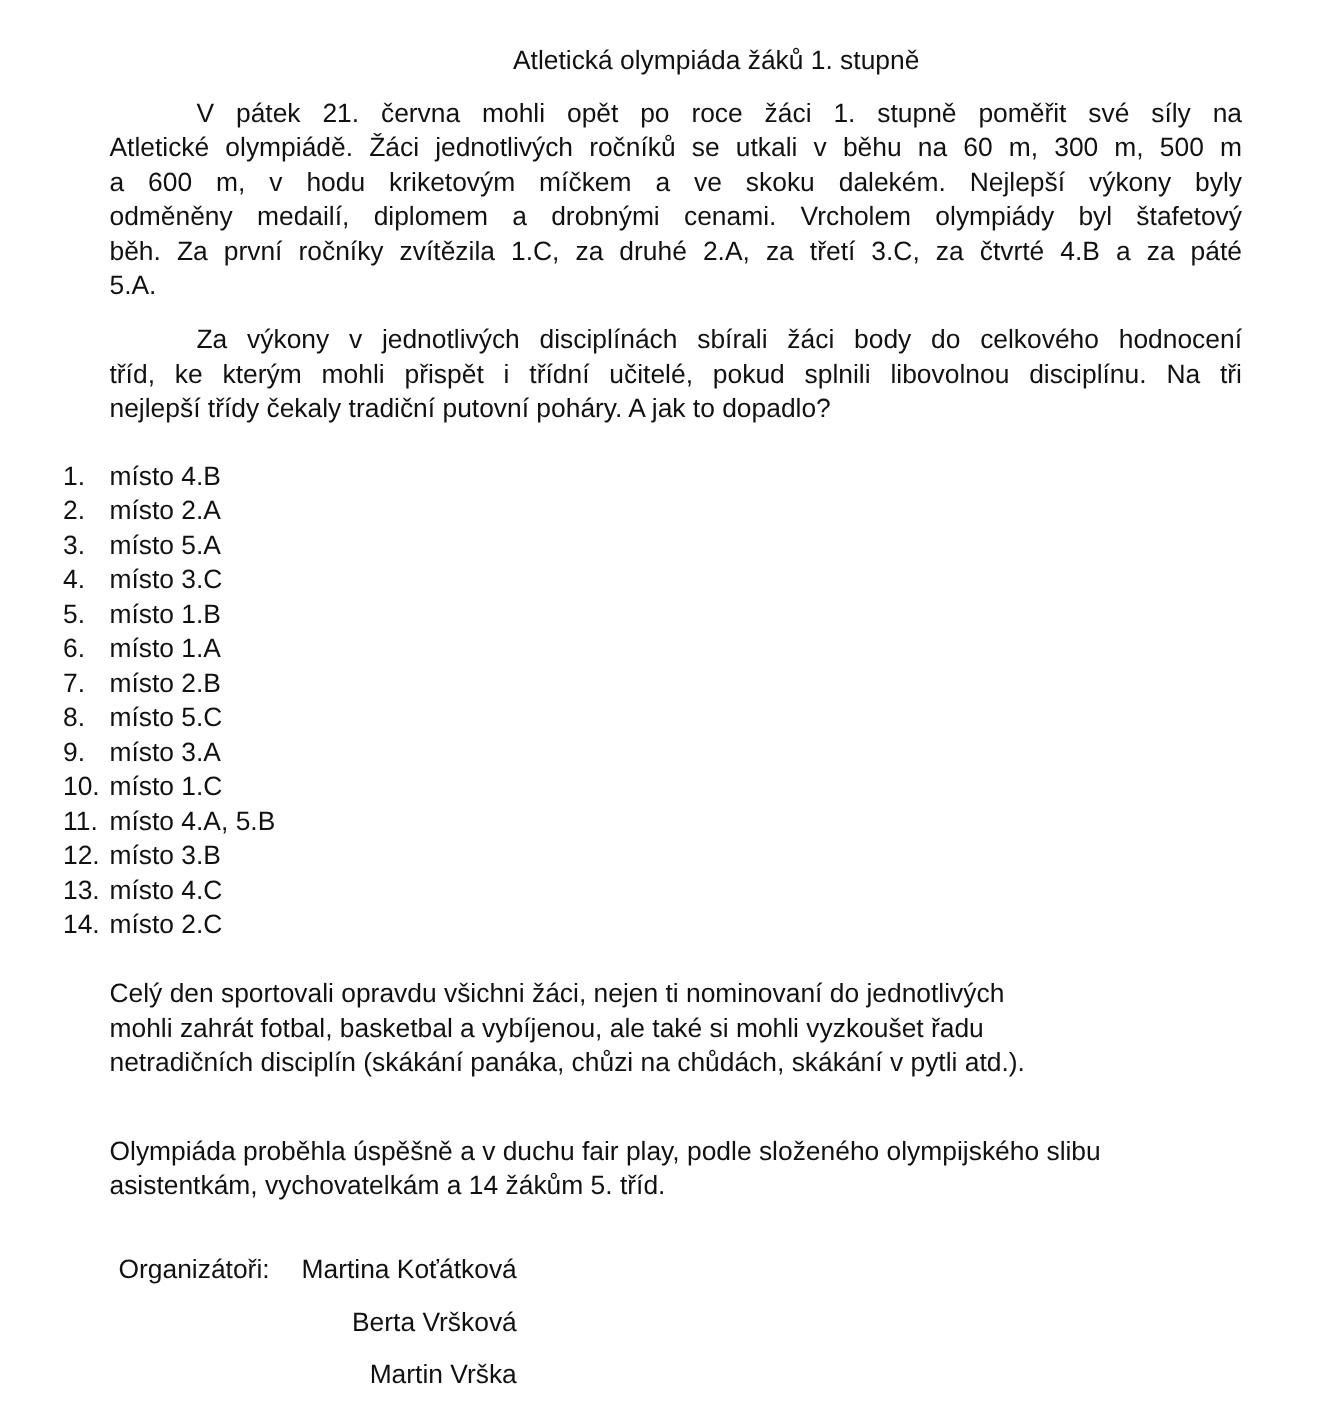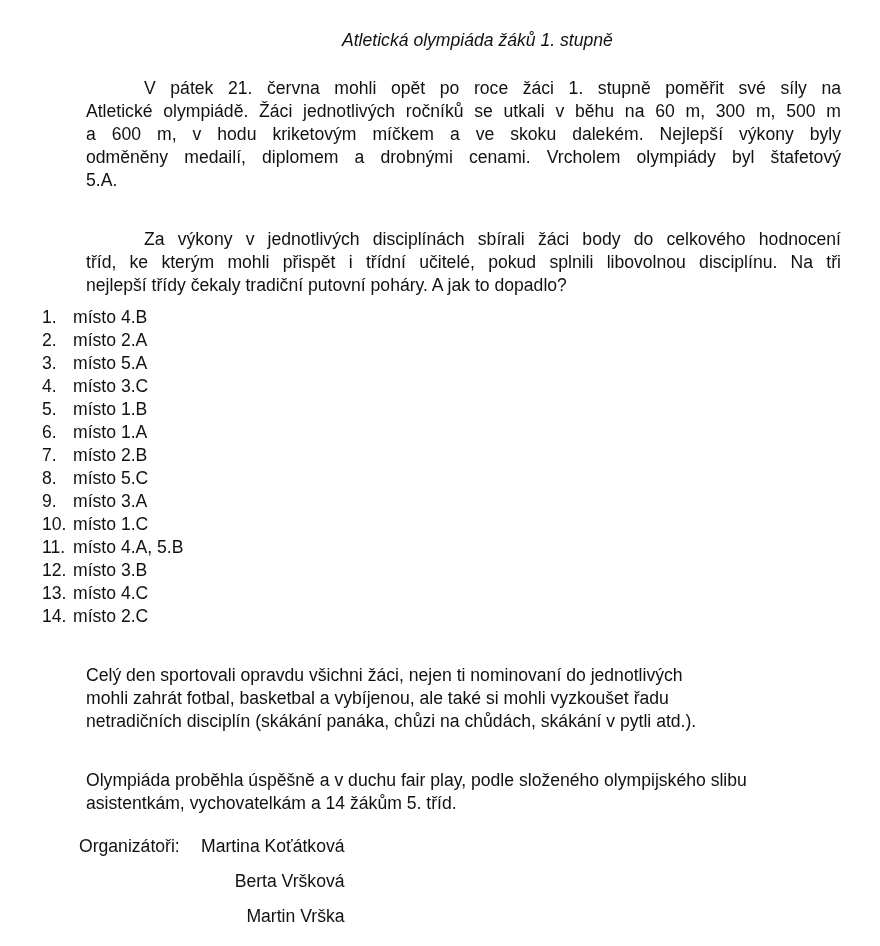--- a/index.html
+++ b/index.html
@@ -18,27 +18,26 @@
       line-height: 23px;
     }
     .title {
       position: absolute;
       top: 29px;
       left: 0;
       width: 880px;
       padding-left: 342px;
       box-sizing: border-box;
       white-space: nowrap;
-      font-style: italic;
     }
     .para {
       position: absolute;
       left: 73px;
       width: 755px;
-      margin: 13px;
+      margin: 0;
       text-align: justify;
     }
     .para .line {
       display: block;
       text-align: justify;
       text-align-last: justify;
       white-space: nowrap;
     }
     .para .line.last {
       text-align-last: left;
@@ -91,20 +90,21 @@
 <body>
 
 <div>
   <div class="title">Atletická olympiáda žáků 1. stupně</div>
 
   <p class="para p1">
     <span class="line indent">V pátek 21. června mohli opět po roce žáci 1. stupně poměřit své síly na</span>
     <span class="line">Atletické olympiádě. Žáci jednotlivých ročníků se utkali v běhu na 60 m, 300 m, 500 m</span>
     <span class="line">a 600 m, v hodu kriketovým míčkem a ve skoku dalekém. Nejlepší výkony byly</span>
     <span class="line">odměněny medailí, diplomem a drobnými cenami. Vrcholem olympiády byl štafetový</span>
+    <span class="line">běh. Za první ročníky zvítězila 1.C, za druhé 2.A, za třetí 3.C, za čtvrté 4.B a za páté</span>
     <span class="line last">5.A.</span>
   </p>
 
   <p class="para p2">
     <span class="line indent">Za výkony v jednotlivých disciplínách sbírali žáci body do celkového hodnocení</span>
     <span class="line">tříd, ke kterým mohli přispět i třídní učitelé, pokud splnili libovolnou disciplínu. Na tři</span>
     <span class="line last">nejlepší třídy čekaly tradiční putovní poháry. A jak to dopadlo?</span>
   </p>
 
   <ol class="rank-list">

